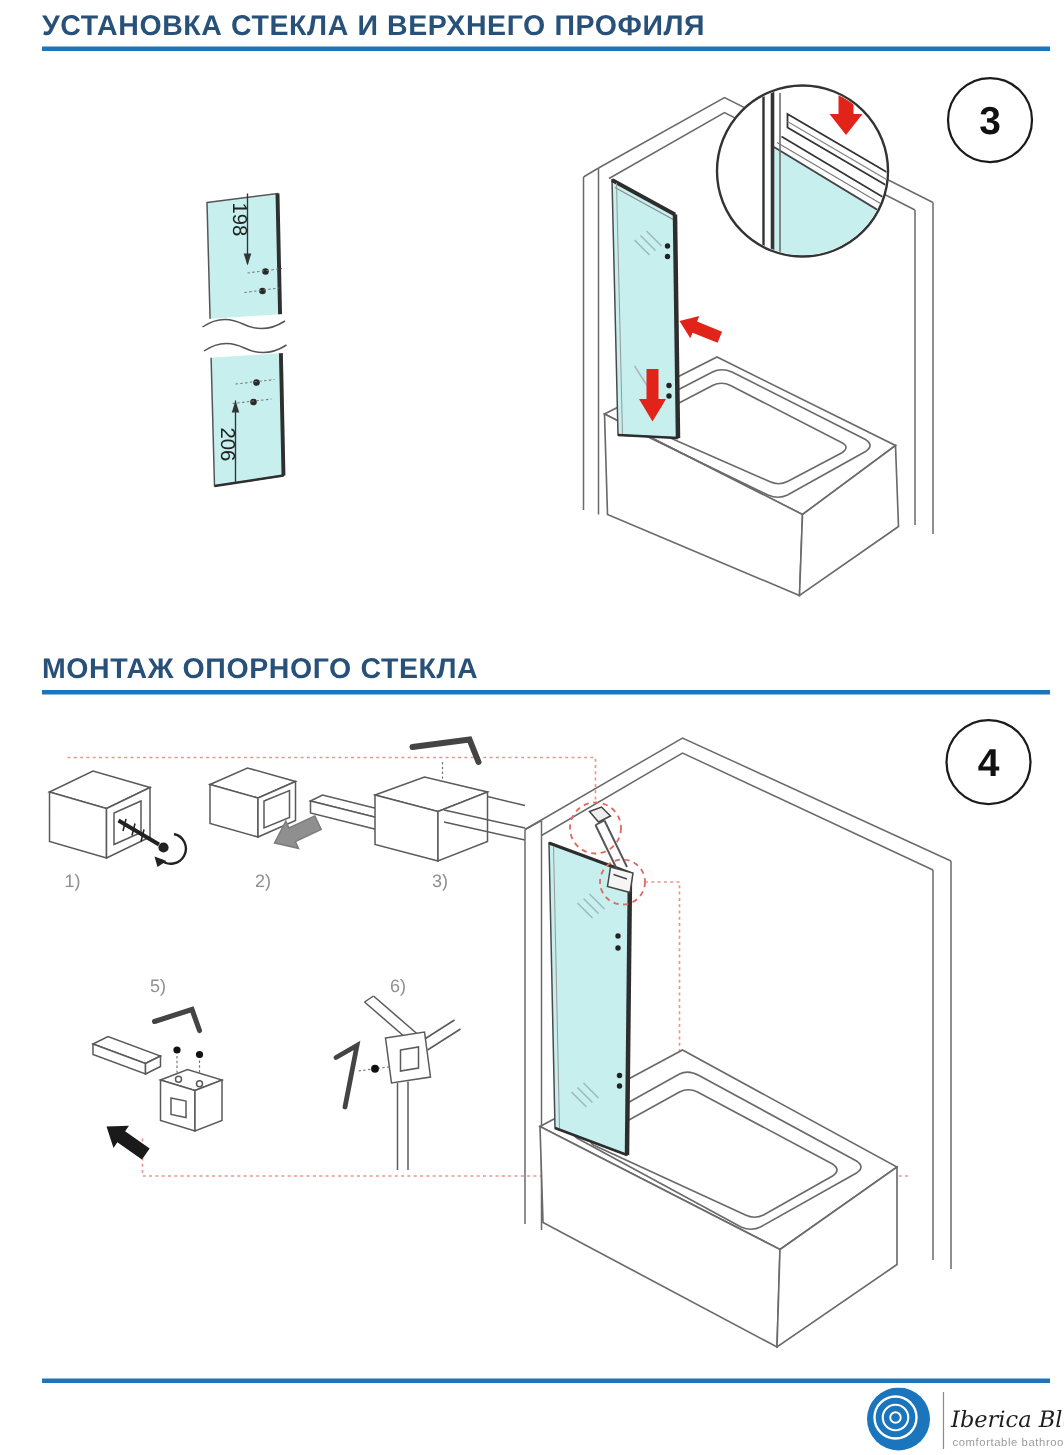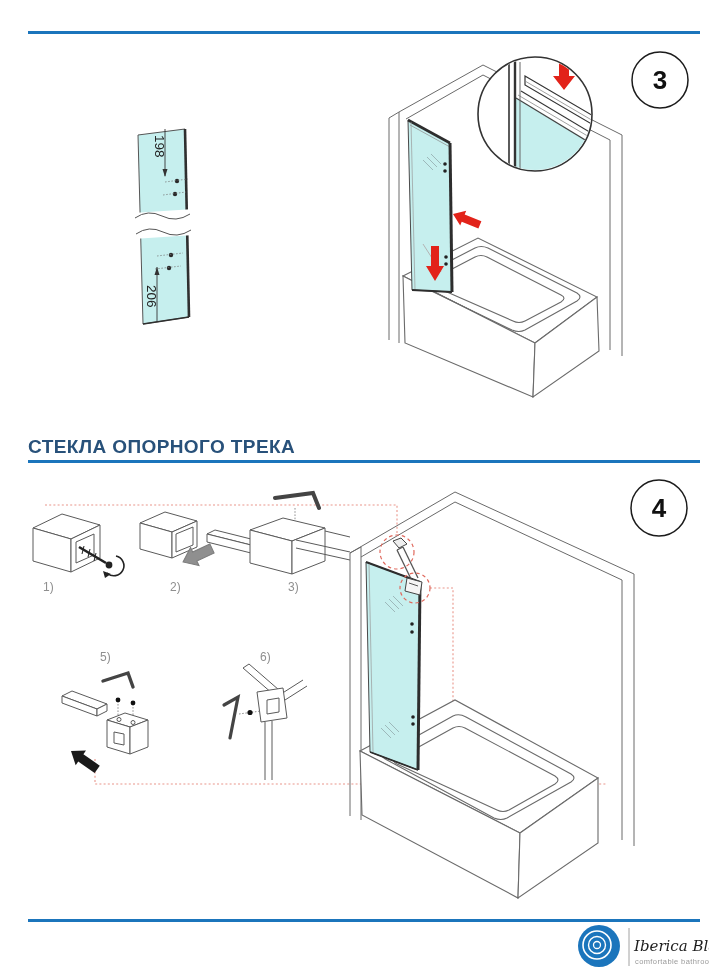--- a/index.html
+++ b/index.html
@@ -10,20 +10,21 @@
   .sec-rule{position:absolute;left:28px;width:672px;height:3px;background:#1b75bc;}
   .abs{position:absolute;}
   svg text{font-family:"Liberation Sans",sans-serif;}
   .script-brand{font-family:"DejaVu Serif",serif;font-style:italic;}
 </style>
 </head>
 <body>
 
 <div id="page">
 
+  <div class="sec-title" style="top:7px;">УСТАНОВКА СТЕКЛА И ВЕРХНЕГО ПРОФИЛЯ</div>
   <div class="sec-rule" style="top:31px;"></div>
 
   <svg class="abs" style="left:95px;top:105px;" width="160" height="240" viewBox="0 0 160 240">
     <g>
       <polygon points="43,30 90,24 94,212 48,219" fill="#c6efee" stroke="#555" stroke-width="1"></polygon>
       <line x1="90" y1="24" x2="94" y2="212" stroke="#2f2f2f" stroke-width="2.6"></line>
       <line x1="48" y1="219" x2="94" y2="212" stroke="#2f2f2f" stroke-width="1.6"></line>
 
       <polygon points="38,108 99,104 99,130 38,134" fill="#ffffff"></polygon>
       <path d="M40,113 q13,-9 27,-2 q14,7 28,-2" fill="none" stroke="#555" stroke-width="1"></path>
@@ -115,21 +116,21 @@
         </g>
       </g>
     </g>
 
     <g>
       <circle cx="287" cy="42" r="28" fill="#ffffff" stroke="#1b1b1b" stroke-width="1.5"></circle>
       <text x="287" y="51" text-anchor="middle" font-size="26" font-weight="600" fill="#111">3</text>
     </g>
   </svg>
 
-  <div class="sec-title" style="top:436px;">СТЕКЛА ОПОРНОГО ТРЕКА</div>
+  <div class="sec-title" style="top:436px;">МОНТАЖ ОПОРНОГО СТЕКЛА</div>
   <div class="sec-rule" style="top:460px;"></div>
 
   <svg class="abs" style="left:15px;top:468px;" width="694" height="450" viewBox="0 0 694 450">
 
     <g stroke="#e9968b" stroke-width="1.1" fill="none" stroke-dasharray="2,2.2">
       <path d="M30,37 H382 V66"></path>
       <path d="M415,120 H438 V316"></path>
       <path d="M80,291 V316 H592"></path>
     </g>
 

